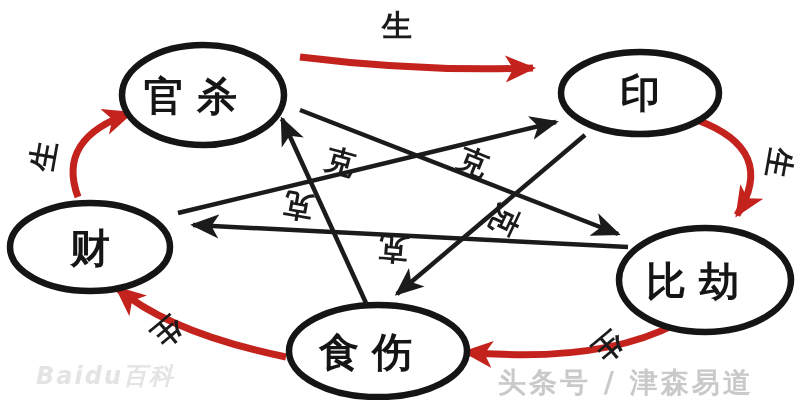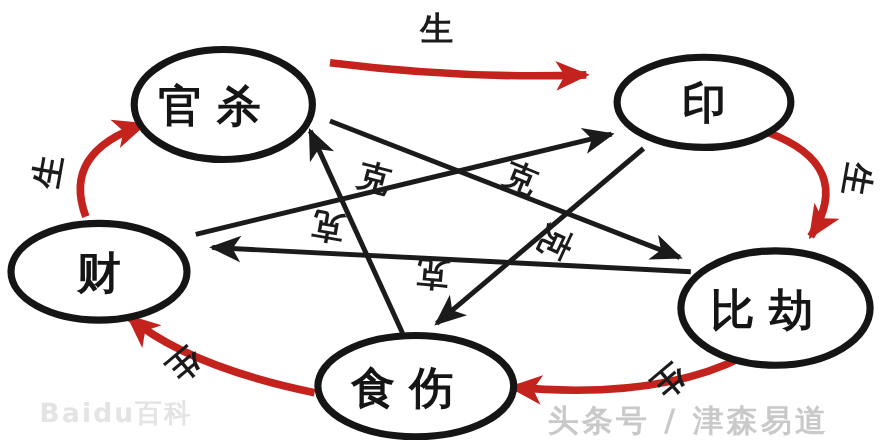--- a/index.html
+++ b/index.html
@@ -18,21 +18,21 @@
   .node-label.two { letter-spacing: 13px; }
   .cycle-label {
     font-size: 30px; font-weight: 700; fill: #1b1b1b;
     text-anchor: middle;
   }
   .wm {
     position: absolute; white-space: nowrap; pointer-events: none;
   }
   .wm-left {
     left: 36px; top: 360px;
-    font-size: 24px; font-weight: 700; 
+    font-size: 24px; font-weight: 700; font-style: italic;
     color: #e4e4e4; letter-spacing: 2px;
   }
   .wm-right {
     left: 498px; top: 364px;
     font-size: 28px; font-weight: 600;
     color: #c9c9c9; letter-spacing: 3px;
   }
 </style>
 </head>
 <body>

